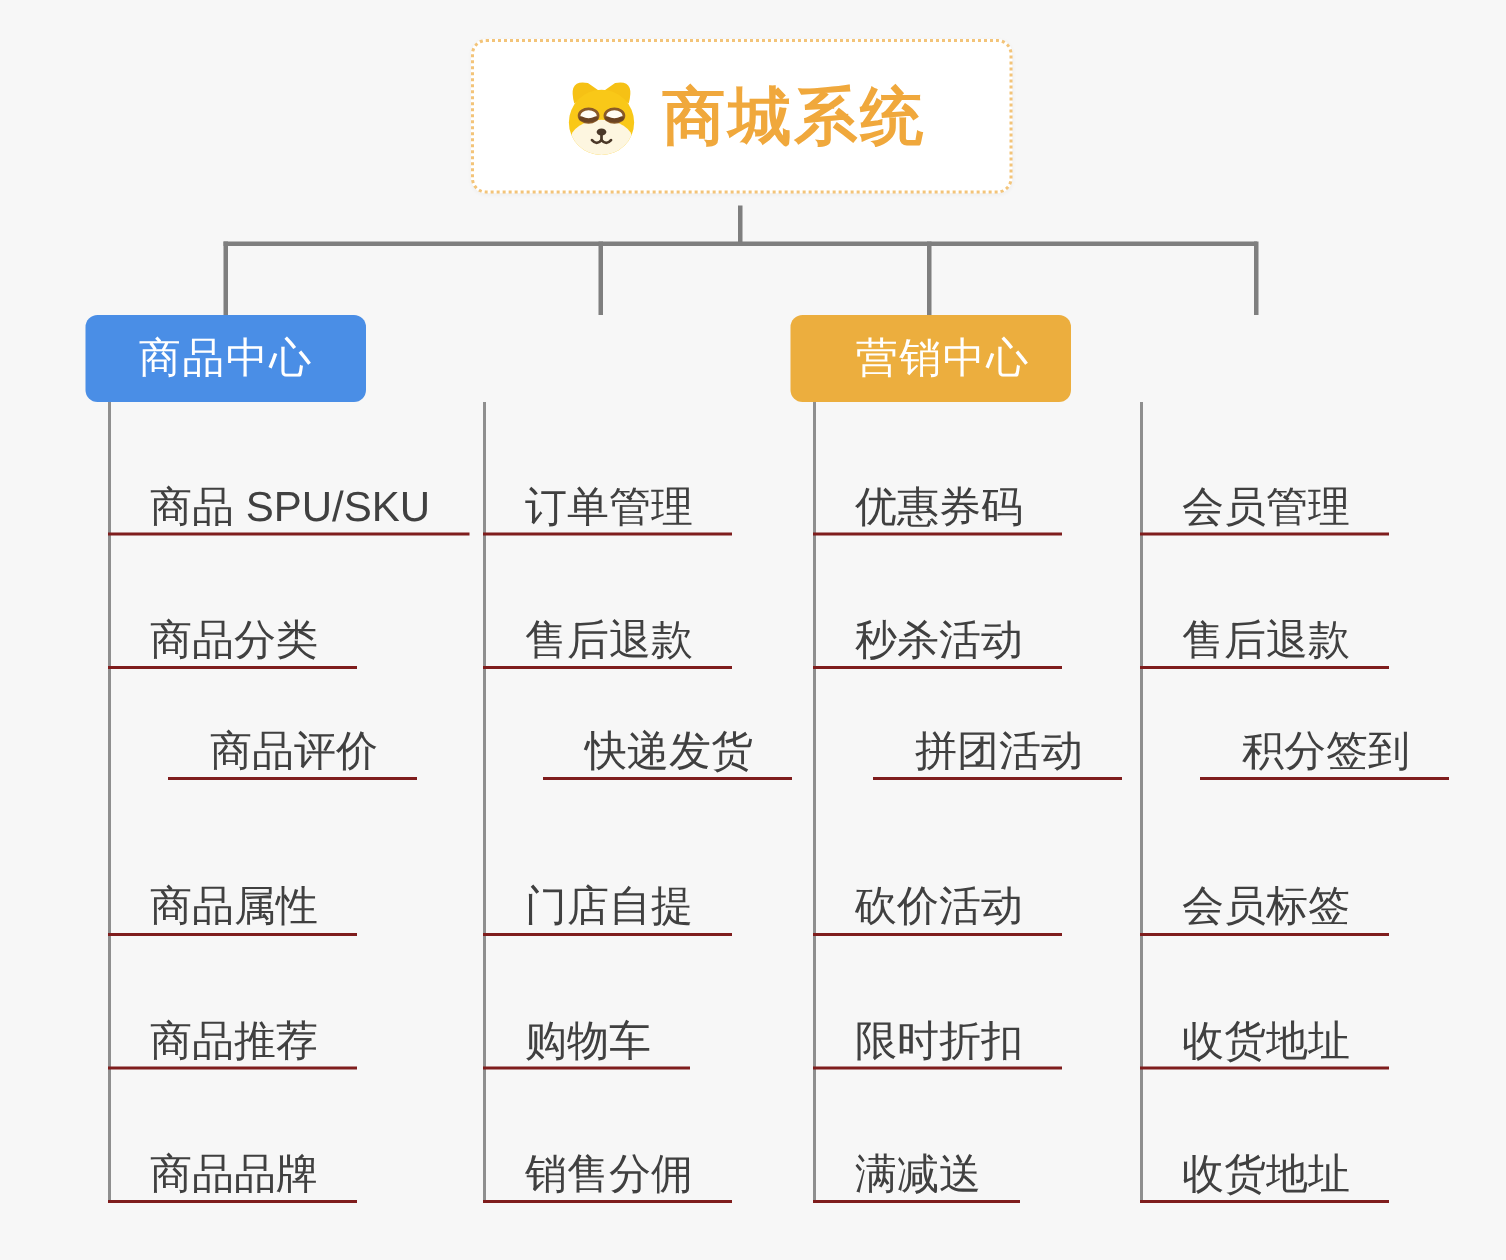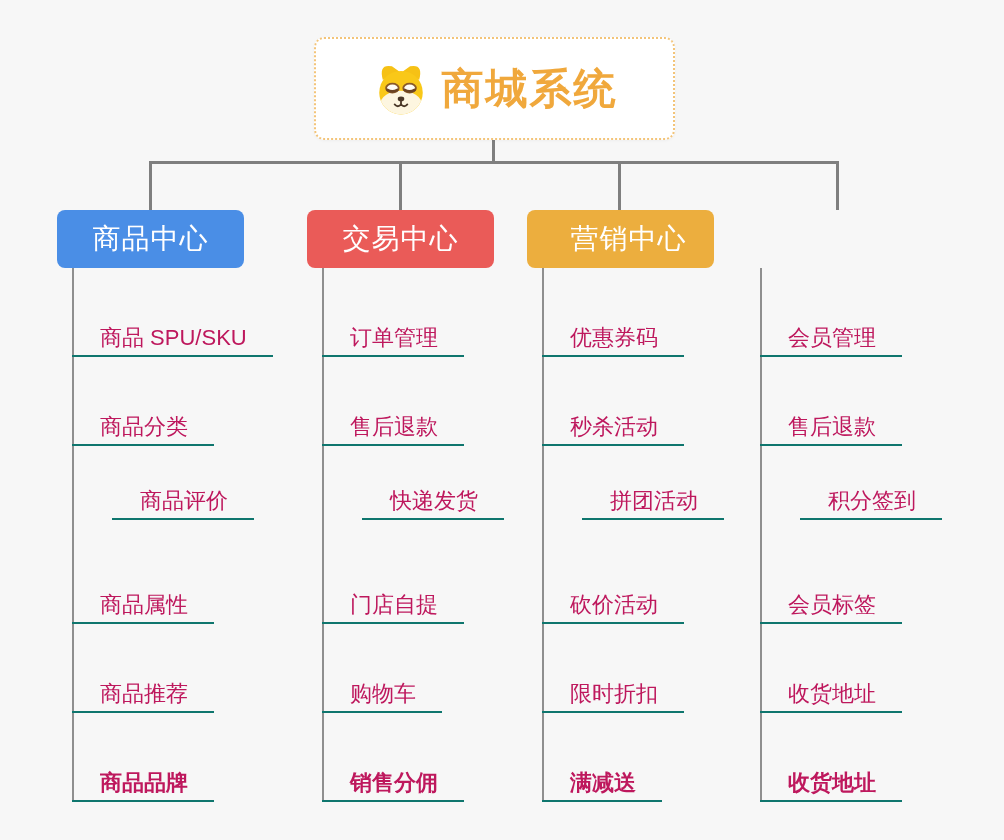--- a/index.html
+++ b/index.html
@@ -8,21 +8,21 @@
     background: #f7f7f7;
     font-family: "Liberation Sans", "DejaVu Sans", sans-serif;
     position: relative;
     overflow: hidden;
   }
   .stage { position: absolute; inset: 0; }
 
   
   .root-node {
     position: absolute;
-    left: 314px; top: 37px;
+    left: 314px; top: 26px;
     width: 361px; height: 103px;
     background: #ffffff;
     border: 2px dotted #f3c479;
     border-radius: 10px;
     display: flex;
     align-items: center;
     justify-content: center;
     gap: 12px;
     box-shadow: 0 1px 3px rgba(0,0,0,0.04);
   }
@@ -75,33 +75,33 @@
     left: 0; top: 0;
     width: 2px; height: 534px;
     background: #8f8f8f;
   }
   .leaf-node {
     position: absolute;
     left: 0;
     height: 36px;
     line-height: 34px;
     padding: 0 26px 0 28px;
-    border-bottom: 2px solid #0f766e;
-    font-size: 22px;
-    color: #be185d;
+    border-bottom: 2px solid #7f1d1d;
+    font-size: 28px;
+    color: #404040;
     white-space: nowrap;
     display: inline-block;
     cursor: default;
   }
   .leaf-0 { top: 53px; }
   .leaf-1 { top: 142px; }
   .leaf-2 { top: 216px; margin-left: 40px; }
   .leaf-3 { top: 320px; font-family: Liberation Serif, serif; }
   .leaf-4 { top: 409px; }
-  .leaf-5 { top: 498px; font-weight: bold; }
+  .leaf-5 { top: 498px; }
 </style>
 </head>
 <body>
 
 <div class="stage">
 
   <div class="line root-stem"></div>
   <div class="line bus"></div>
   <div class="line drop drop-1"></div>
   <div class="line drop drop-2"></div>
@@ -131,21 +131,20 @@
       <path d="M36 33 Q41.5 36 47 33" stroke="#6b4423" stroke-width="3" fill="none" stroke-linecap="round"></path>
 
       <ellipse cx="32" cy="43" rx="3.6" ry="2.6" fill="#4a3828"></ellipse>
       <path d="M32 45 L32 49" stroke="#4a3828" stroke-width="2" stroke-linecap="round"></path>
       <path d="M25 49 Q28.5 53 32 49 Q35.5 53 39 49" stroke="#4a3828" stroke-width="2" fill="none" stroke-linecap="round"></path>
     </svg>
     <span class="root-title">商城系统</span>
   </div>
 
   <div class="branch-header bh-1" style="background-color: rgb(74, 142, 230);">商品中心</div>
-  <div class="branch-header bh-2" style="background-color: rgb(234, 91, 88);">交易中心</div>
   <div class="branch-header bh-3" style="background-color: rgb(236, 174, 62); padding-left: 16px;">营销中心</div>
 
   <div class="branch-col col-1">
     <div class="col-vline"></div>
     <div class="leaf-node leaf-0">商品 SPU/SKU</div>
     <div class="leaf-node leaf-1">商品分类</div>
     <div class="leaf-node leaf-2">商品评价</div>
     <div class="leaf-node leaf-3">商品属性</div>
     <div class="leaf-node leaf-4">商品推荐</div>
     <div class="leaf-node leaf-5">商品品牌</div>

